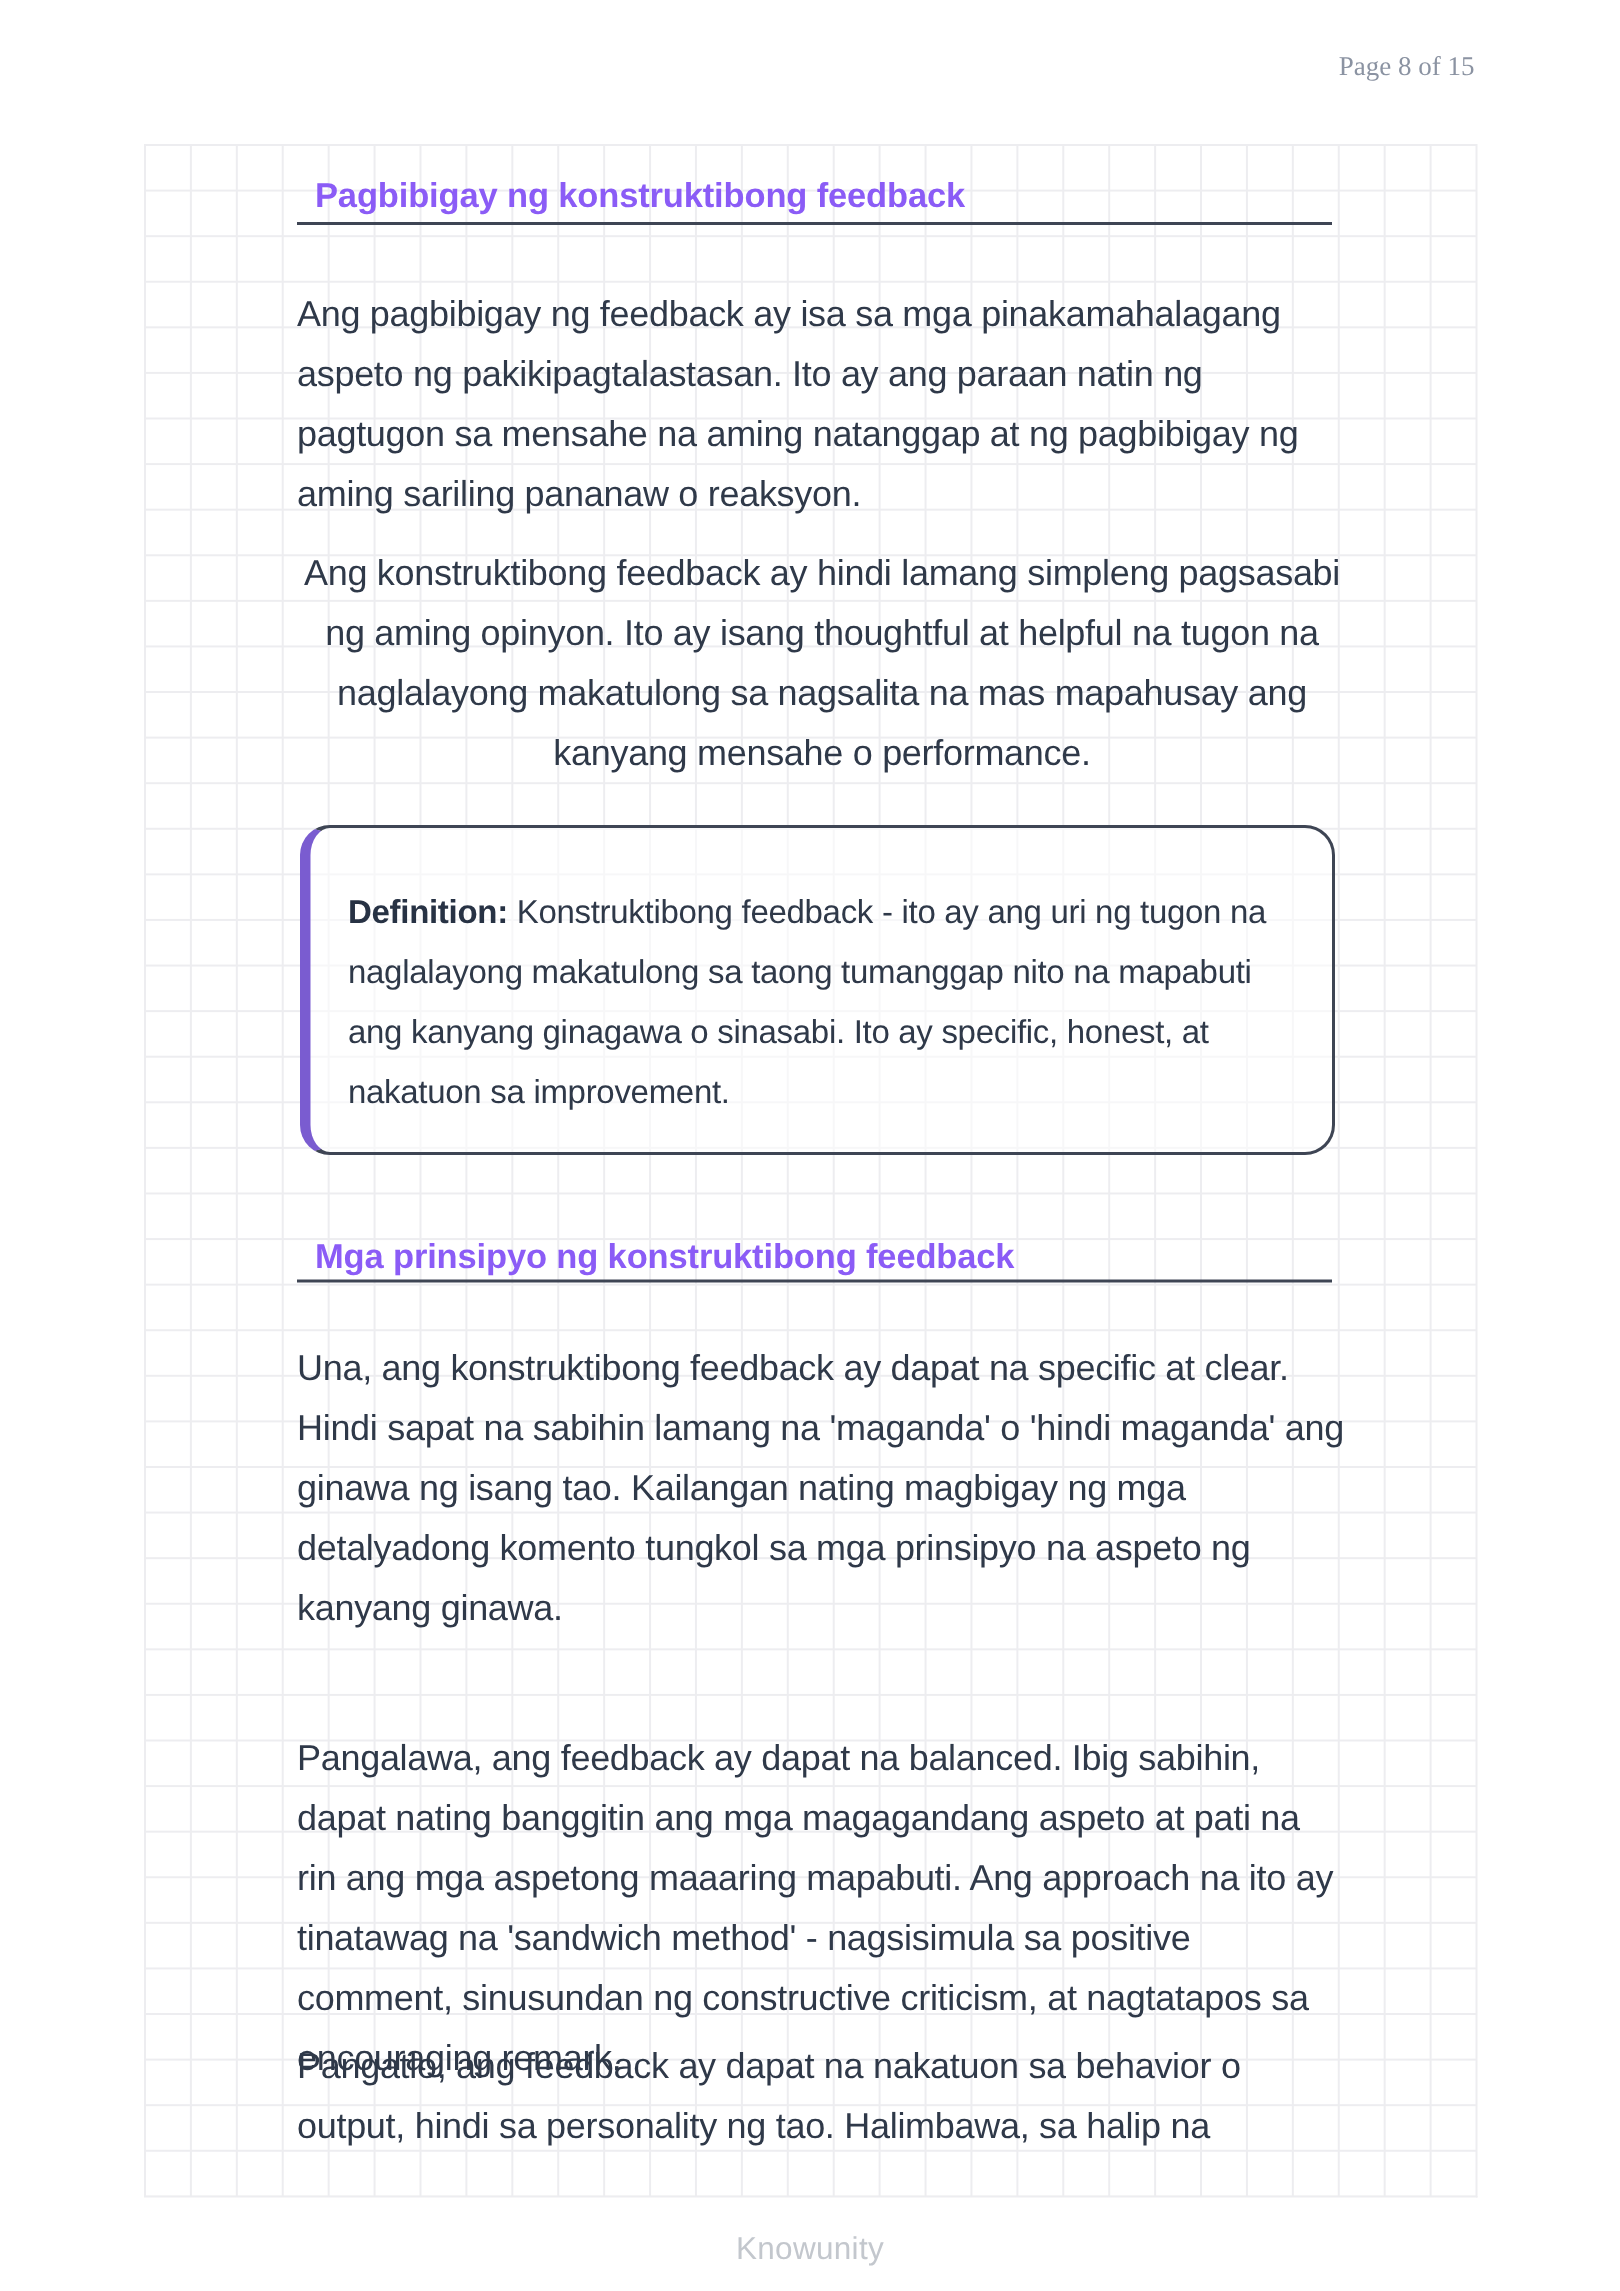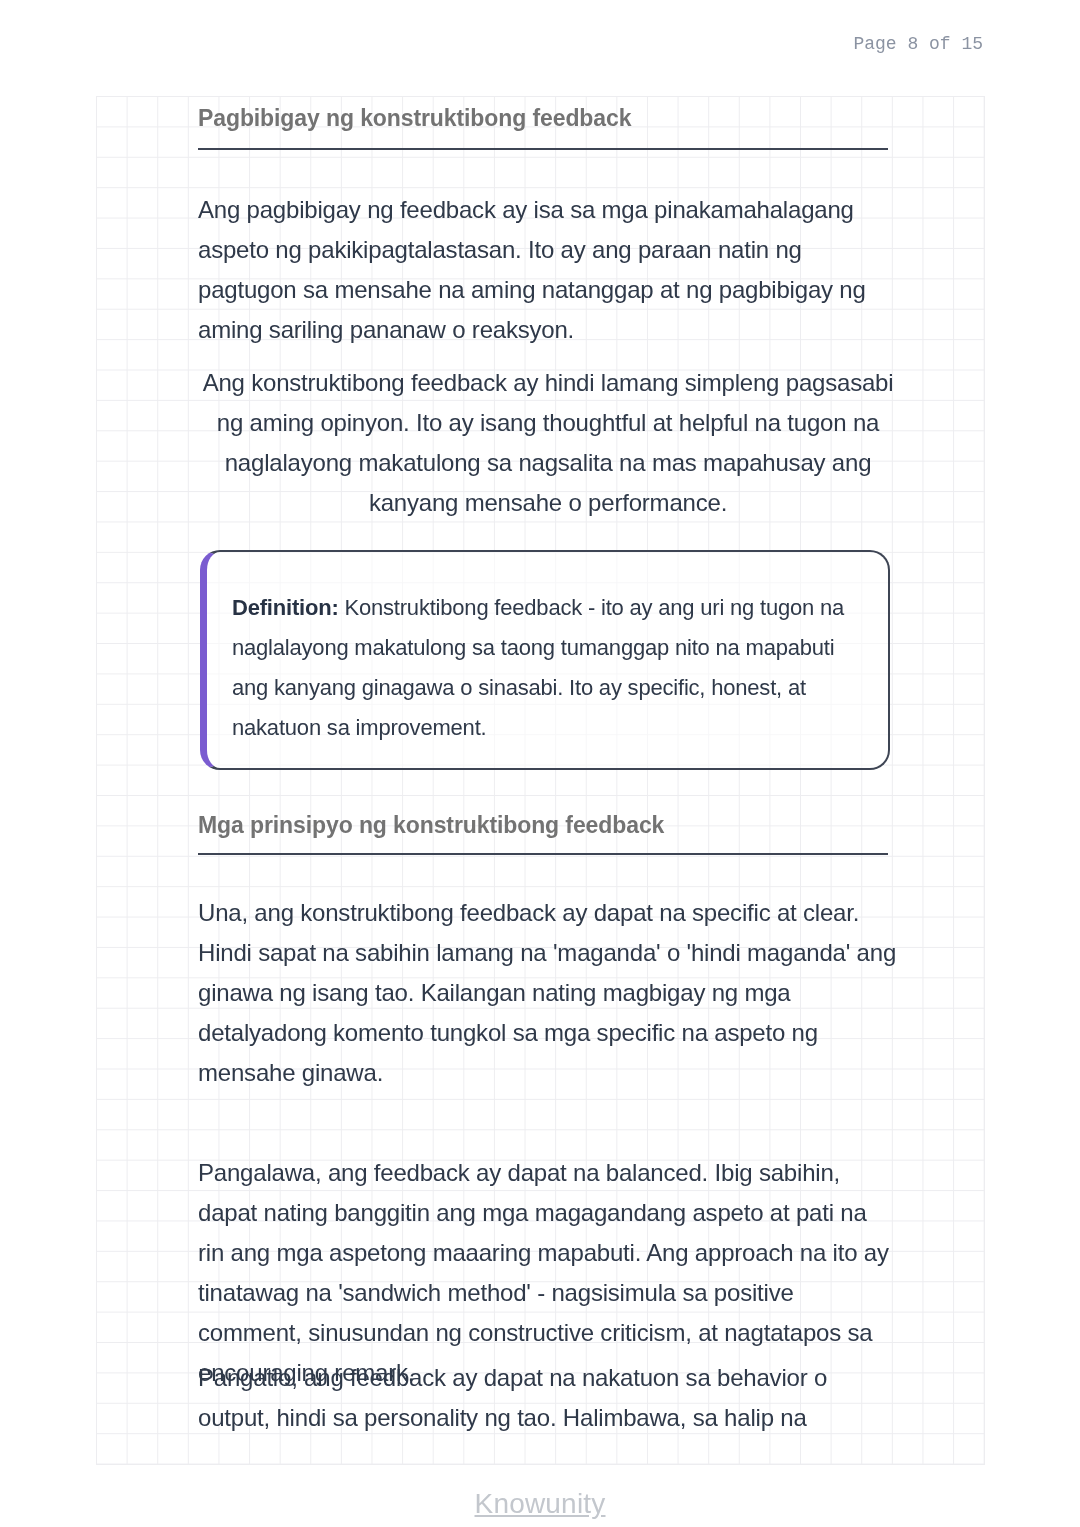--- a/index.html
+++ b/index.html
@@ -4,35 +4,35 @@
 <style>
   html,body{margin:0;padding:0;}
   body{
     width:1080px;height:1527px;position:relative;overflow:hidden;
     background:#ffffff;
     font-family:"Liberation Sans","DejaVu Sans",sans-serif;
     color:#2f3949;
   }
   .page-indicator{
     position:absolute;top:34px;right:97px;
-    font-family:Liberation Mono, monospace;
+    font-family:Liberation Serif, serif;
     font-size:18px;color:#8b93a2;
   }
   .grid-area{
     position:absolute;left:96px;top:96px;width:888px;height:1368px;
     background-image:
       linear-gradient(to right,#ededf0 1px,transparent 1px),
       linear-gradient(to bottom,#ededf0 1px,transparent 1px);
     background-size:30.62px 30.4px;
     border-right:1px solid #ededf0;
     border-bottom:1px solid #ededf0;
   }
   .abs{position:absolute;}
   h2.doc-heading{
-    margin:0;font-size:23px;font-weight:bold;color:#737373;
+    margin:12px;font-size:23px;font-weight:bold;color:#8b5cf6;
     letter-spacing:-0.1px;
   }
   .rule{
     height:2px;background:#3e4554;width:690px;
   }
   p.doc-para{
     margin:0;font-size:24px;line-height:40px;color:#2f3949;
     letter-spacing:-0.2px;width:700px;
   }
   .definition-box{
@@ -40,21 +40,21 @@
     border:2px solid #3e4554;
     border-left:7px solid #7a5cd0;
     border-radius:20px;
     background:rgba(255,255,255,0.55);
     padding:36px 25px 20px 25px;
     font-size:22px;line-height:40px;color:#2f3949;letter-spacing:-0.2px;
   }
   .definition-box b{color:#273244;}
   .footer-brand{
     position:absolute;top:1488px;left:0;width:1080px;text-align:center;
-    font-size:28px;color:#c3c7cd;letter-spacing:0.2px;text-decoration:underline;
+    font-size:21px;color:#c3c7cd;letter-spacing:0.2px;
   }
 </style>
 </head>
 <body>
 
 <div class="page-indicator">Page 8 of 15</div>
 
 <div class="grid-area"></div>
 
 <h2 class="doc-heading abs" style="left:198px;top:105px;">Pagbibigay ng konstruktibong feedback</h2>
@@ -66,19 +66,19 @@
 <p class="doc-para abs" style="left:198px;top:363px;text-align:center;">Ang konstruktibong feedback ay hindi lamang simpleng pagsasabi ng aming opinyon. Ito ay isang thoughtful at helpful na tugon na naglalayong makatulong sa nagsalita na mas mapahusay ang kanyang mensahe o performance.</p>
 
 <div class="definition-box">
   <b>Definition:</b><span> Konstruktibong feedback - ito ay ang uri ng tugon na naglalayong makatulong sa taong tumanggap nito na mapabuti ang kanyang ginagawa o sinasabi. Ito ay specific, honest, at nakatuon sa improvement.</span>
 </div>
 
 <h2 class="doc-heading abs" style="left:198px;top:812px;">Mga prinsipyo ng konstruktibong feedback</h2>
 
 <div class="rule abs" style="left:198px;top:853px;"></div>
 
-<p class="doc-para abs" style="left:198px;top:893px;">Una, ang konstruktibong feedback ay dapat na specific at clear. Hindi sapat na sabihin lamang na 'maganda' o 'hindi maganda' ang ginawa ng isang tao. Kailangan nating magbigay ng mga detalyadong komento tungkol sa mga specific na aspeto ng mensahe ginawa.</p>
+<p class="doc-para abs" style="left:198px;top:893px;">Una, ang konstruktibong feedback ay dapat na specific at clear. Hindi sapat na sabihin lamang na 'maganda' o 'hindi maganda' ang ginawa ng isang tao. Kailangan nating magbigay ng mga detalyadong komento tungkol sa mga prinsipyo na aspeto ng kanyang ginawa.</p>
 
 <p class="doc-para abs" style="left:198px;top:1105px;margin-top:48px;">Pangalawa, ang feedback ay dapat na balanced. Ibig sabihin, dapat nating banggitin ang mga magagandang aspeto at pati na rin ang mga aspetong maaaring mapabuti. Ang approach na ito ay tinatawag na 'sandwich method' - nagsisimula sa positive comment, sinusundan ng constructive criticism, at nagtatapos sa encouraging remark.</p>
 
 <p class="doc-para abs" style="left:198px;top:1358px;">Pangatlo, ang feedback ay dapat na nakatuon sa behavior o output, hindi sa personality ng tao. Halimbawa, sa halip na</p>
 
 <div class="footer-brand">Knowunity</div>
 
 </body></html>

